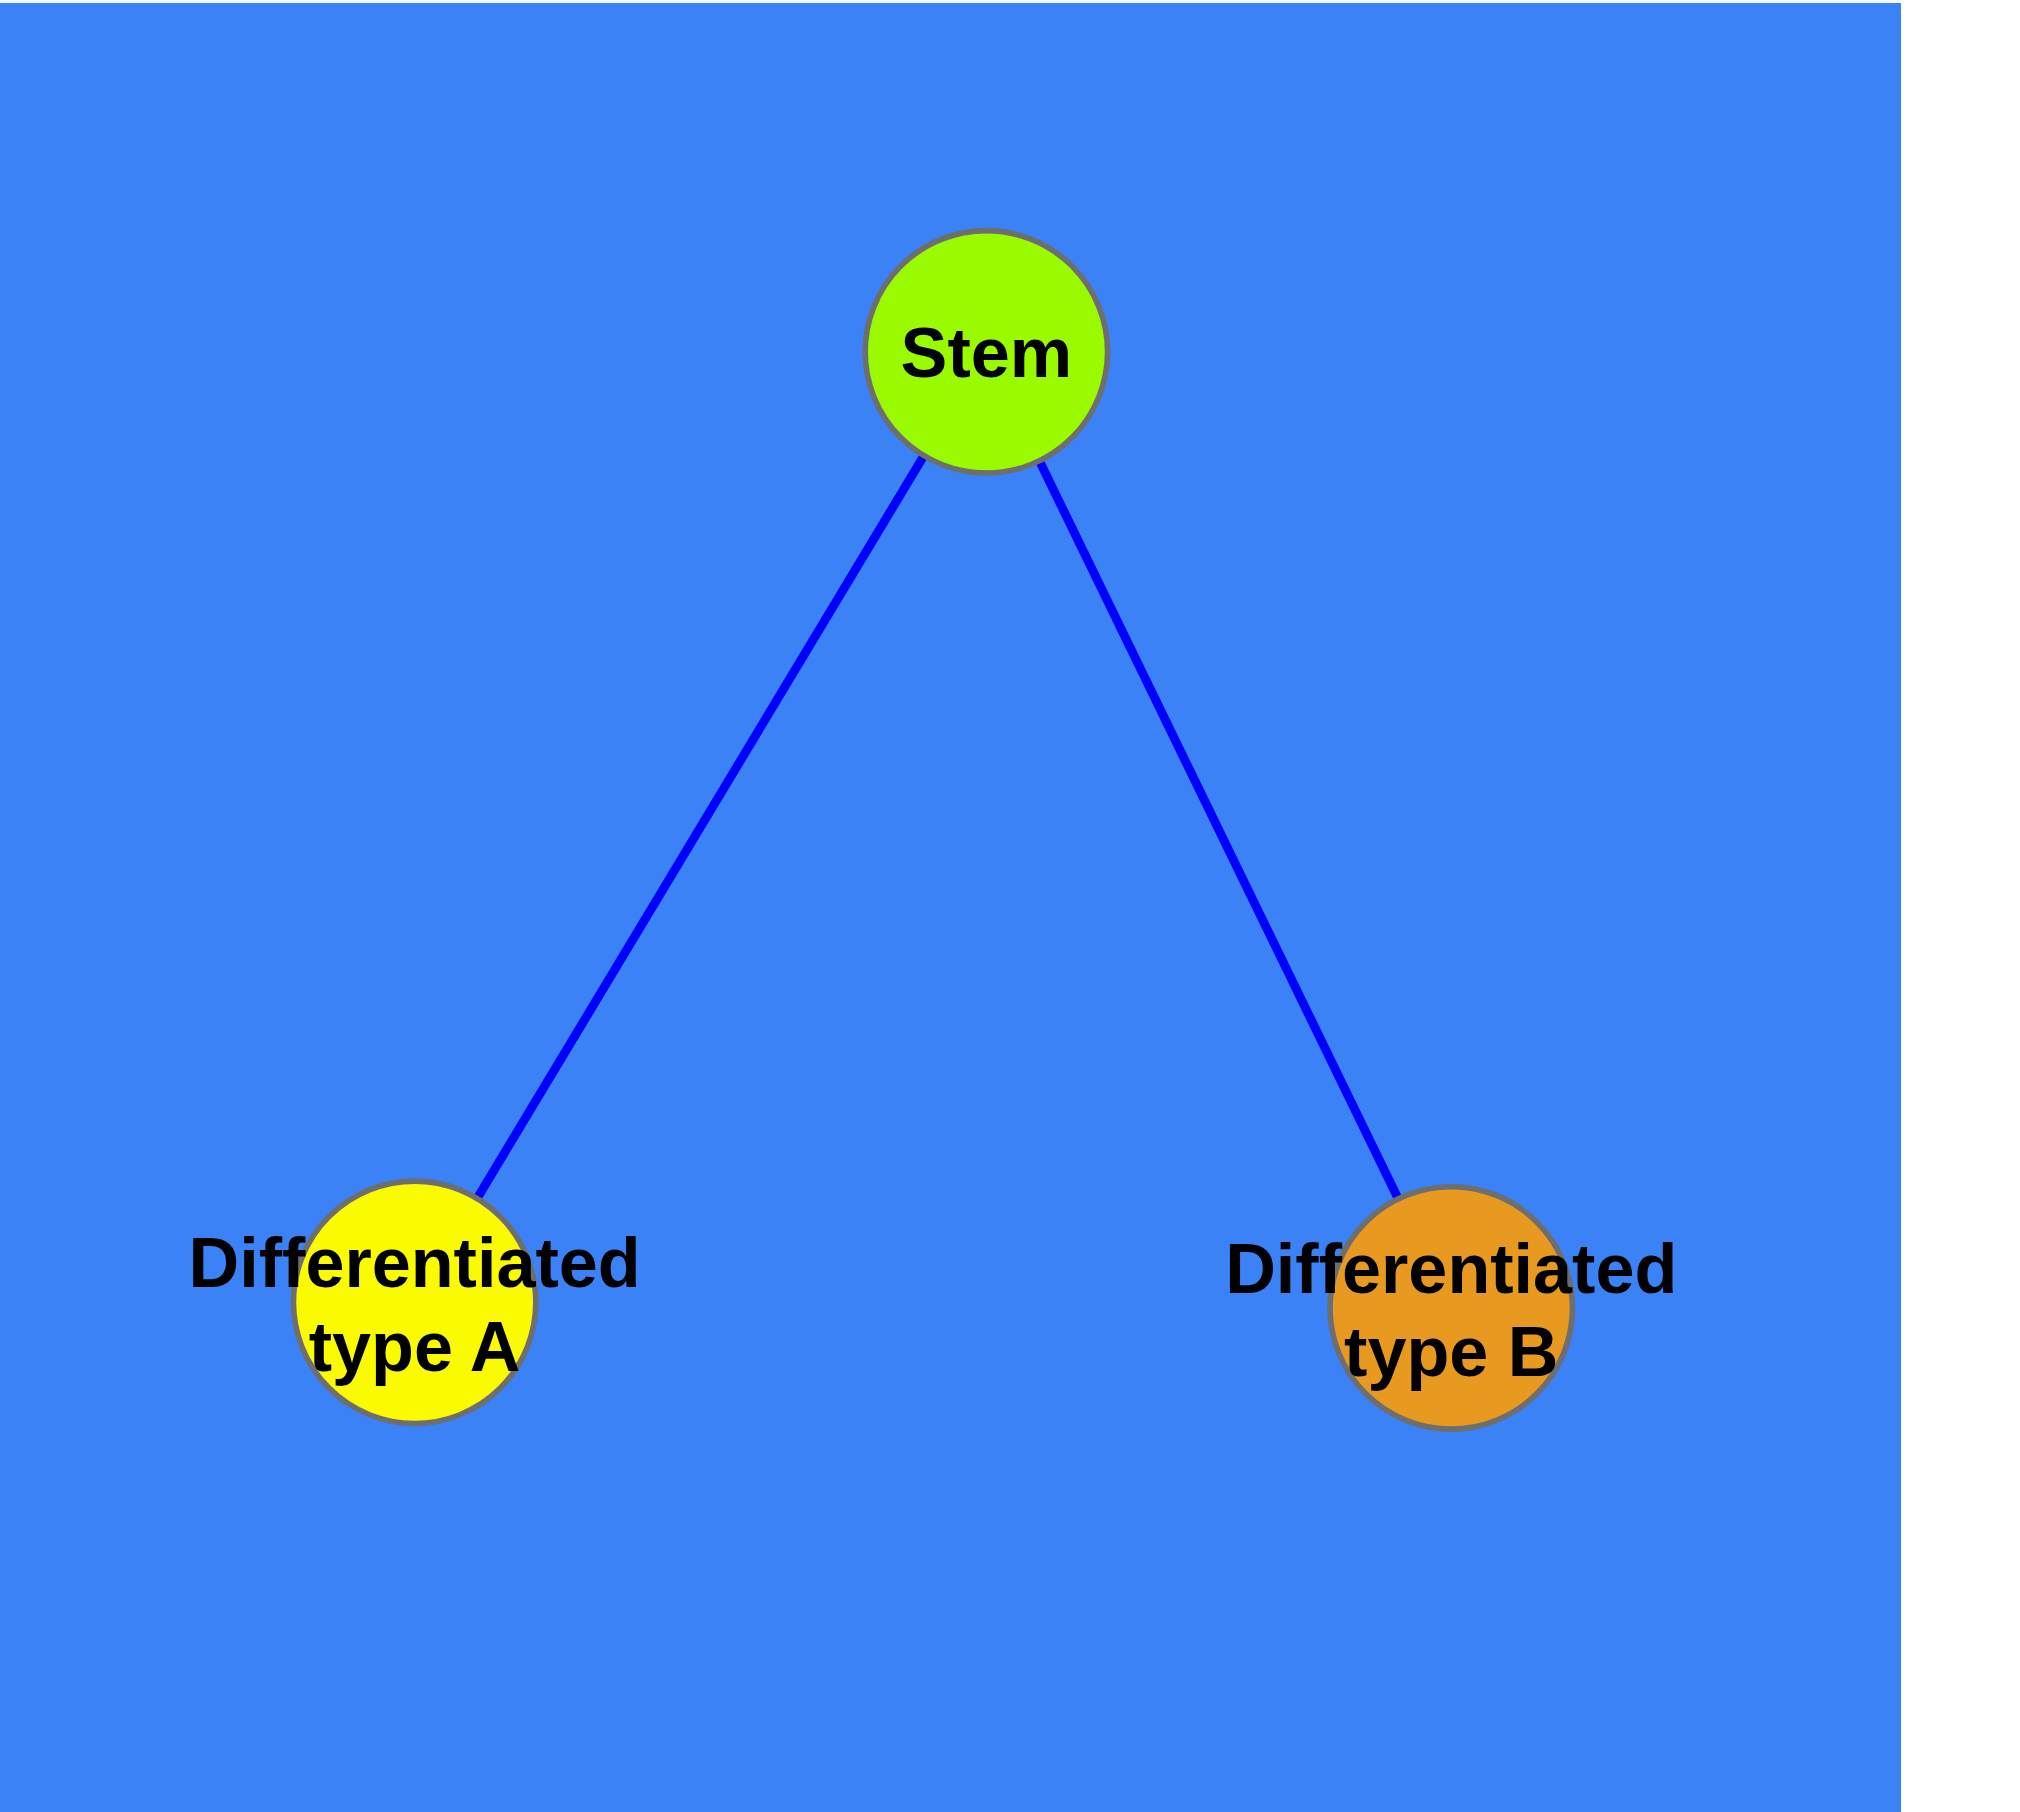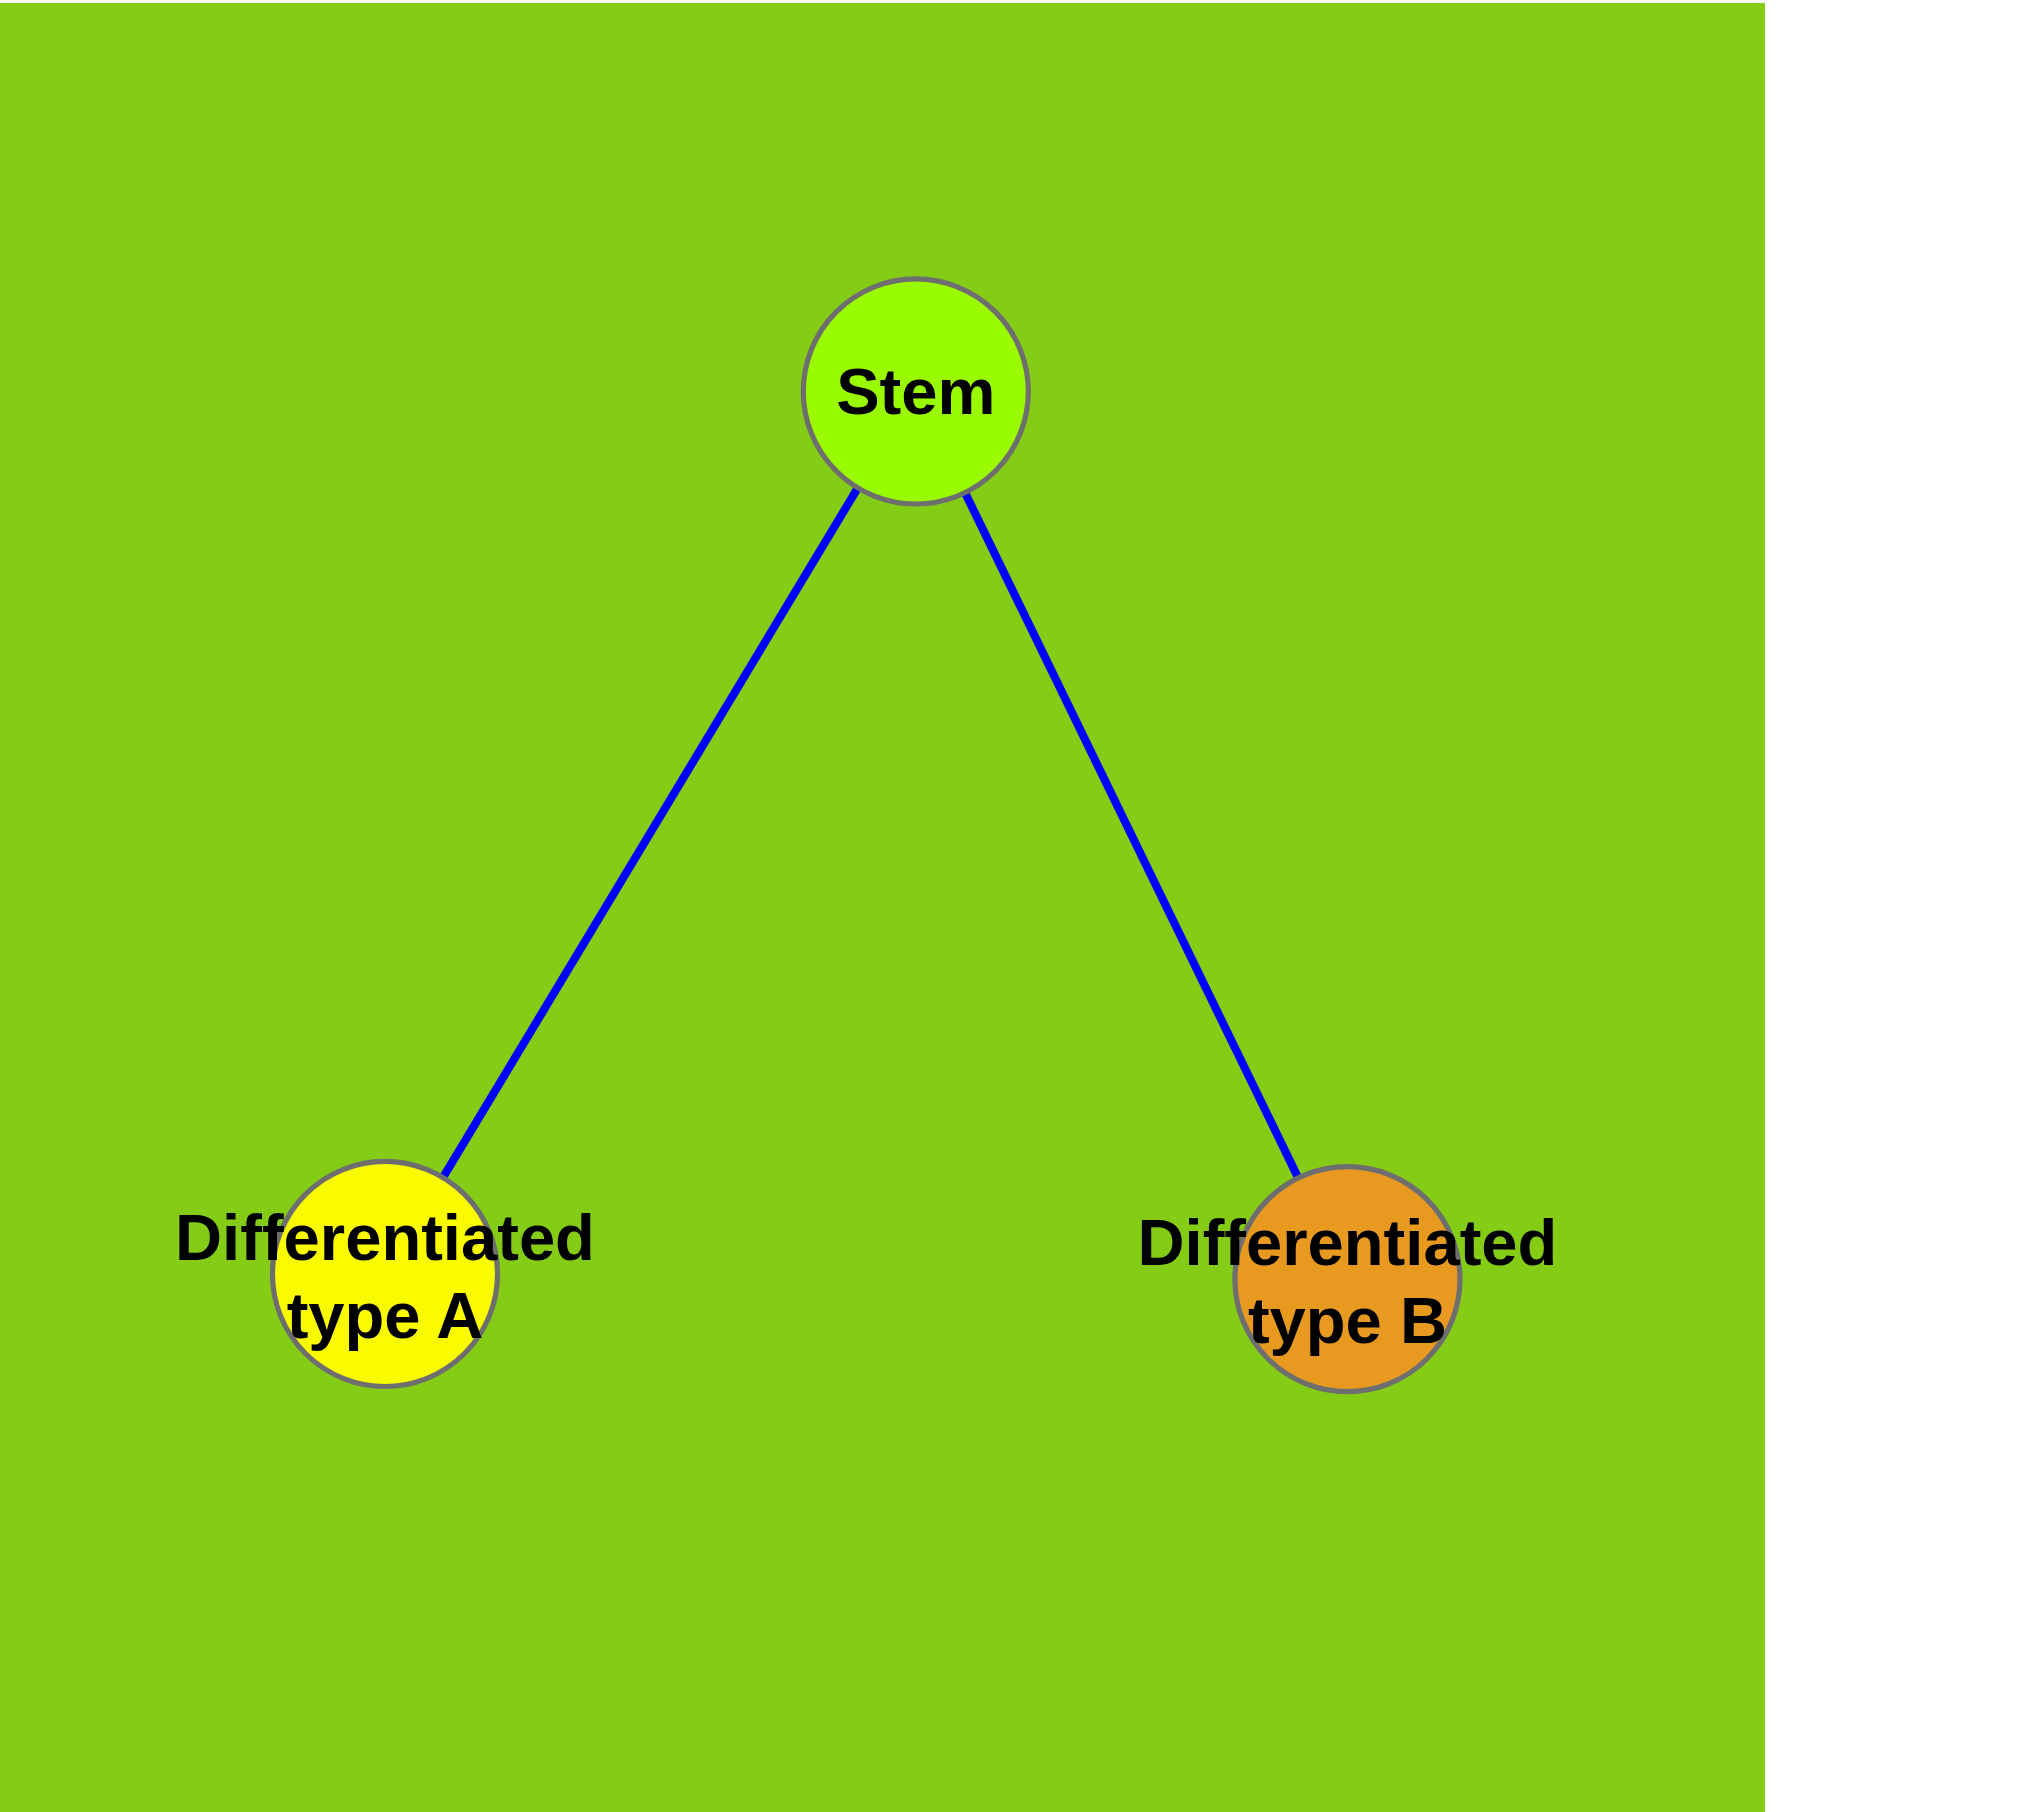--- a/index.html
+++ b/index.html
@@ -2,23 +2,23 @@
 <html style="font-size:13.6px"><head>
 <meta charset="utf-8">
 <style>
   html, body {
     margin: 0;
     padding: 0;
     background: #ffffff;
   }
   #canvas {
     position: relative;
-    width: 1765px;
+    width: 1901px;
     height: 1812px;
-    background: #84cc16;
+    background: #3b82f6;
     overflow: hidden;
     font-family: "Liberation Sans", sans-serif;
   }
   #top-strip {
     position: absolute;
     top: 0; left: 0;
     width: 100%;
     height: 2.5px;
     background: #F7F7FC;
   }

